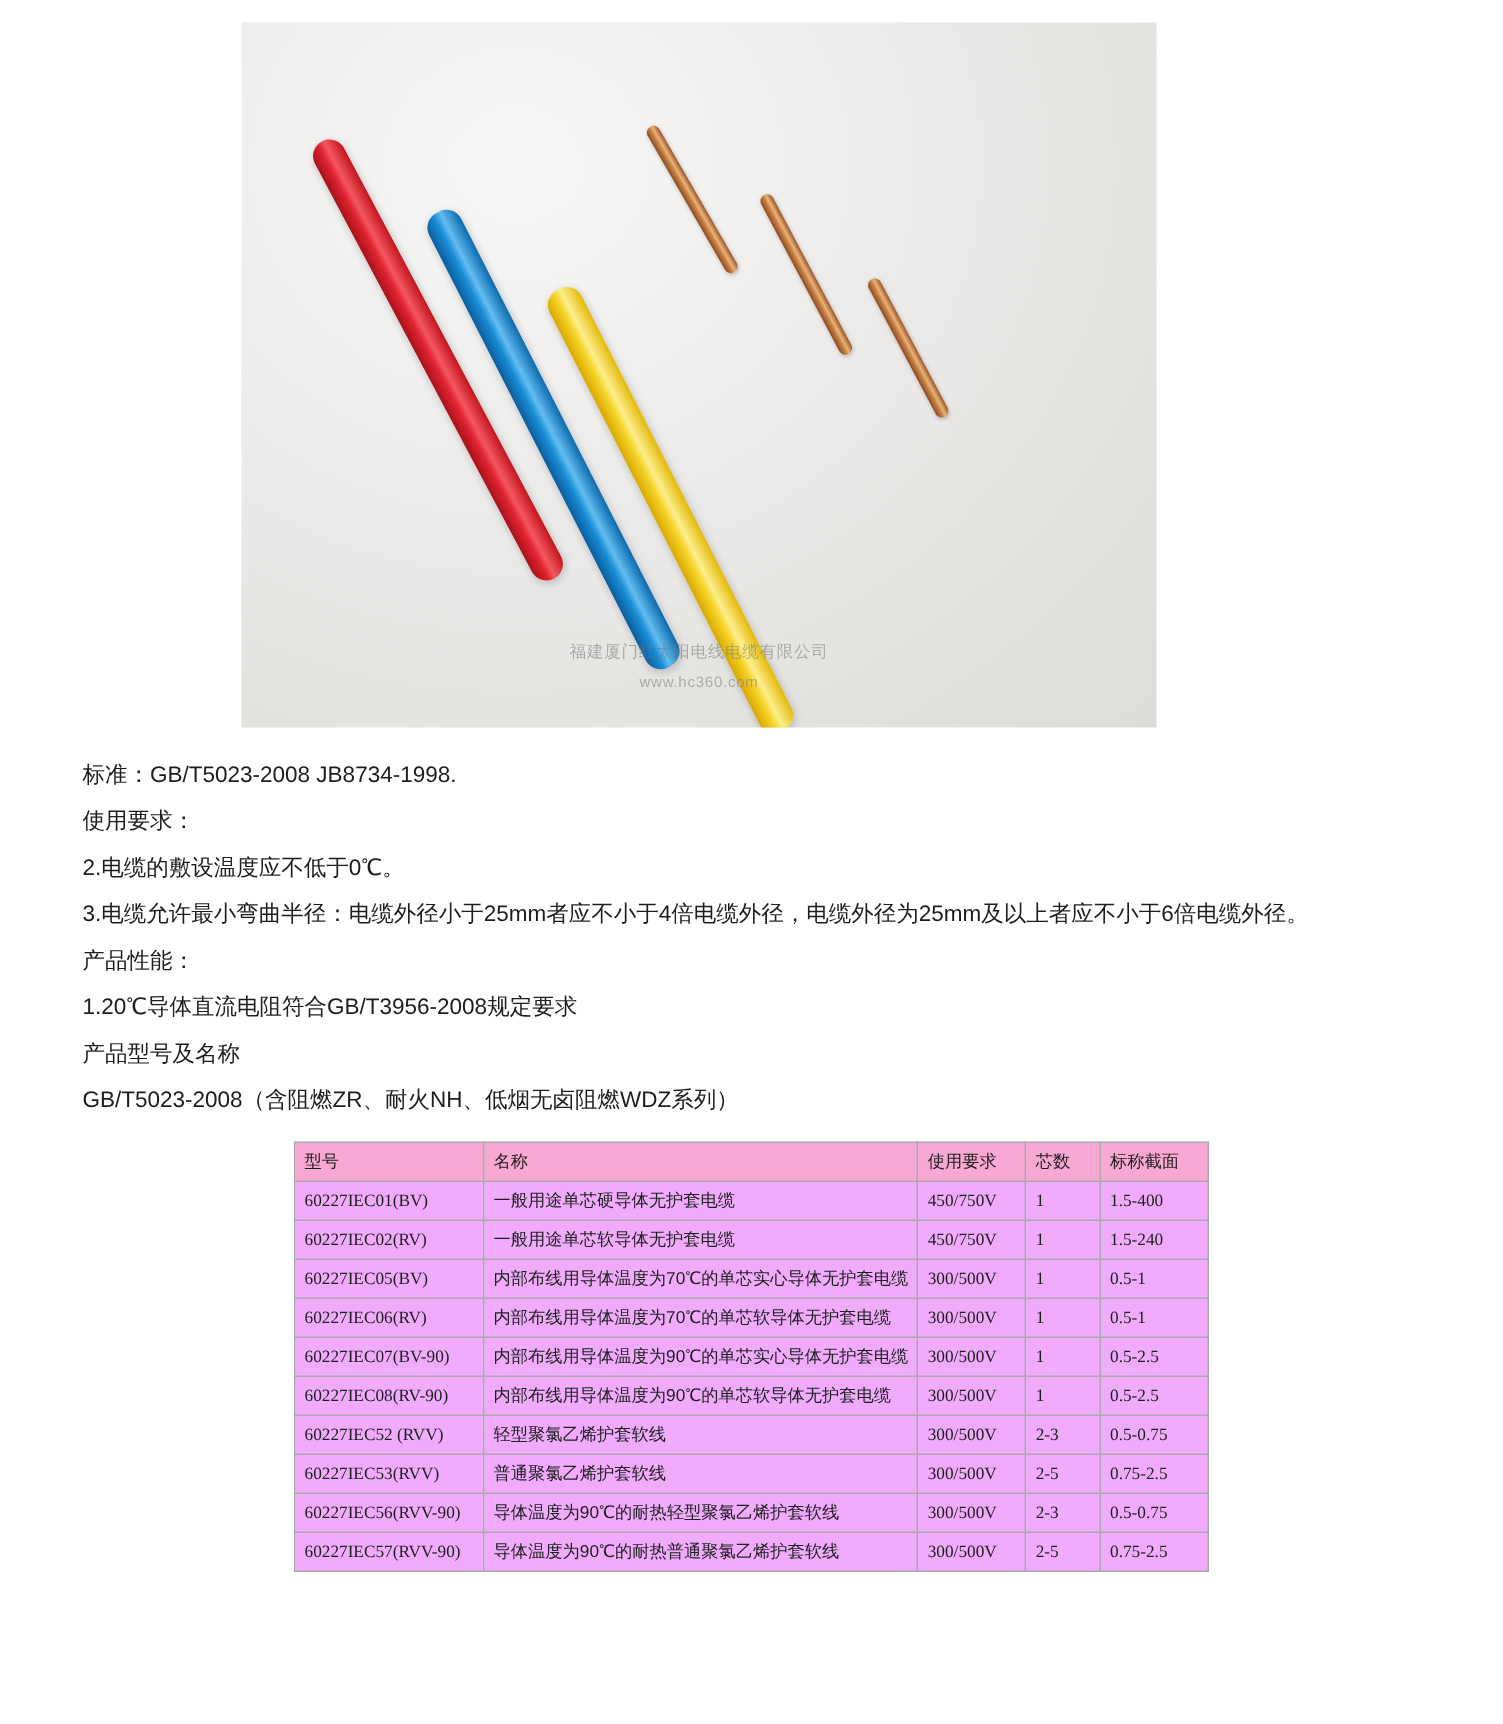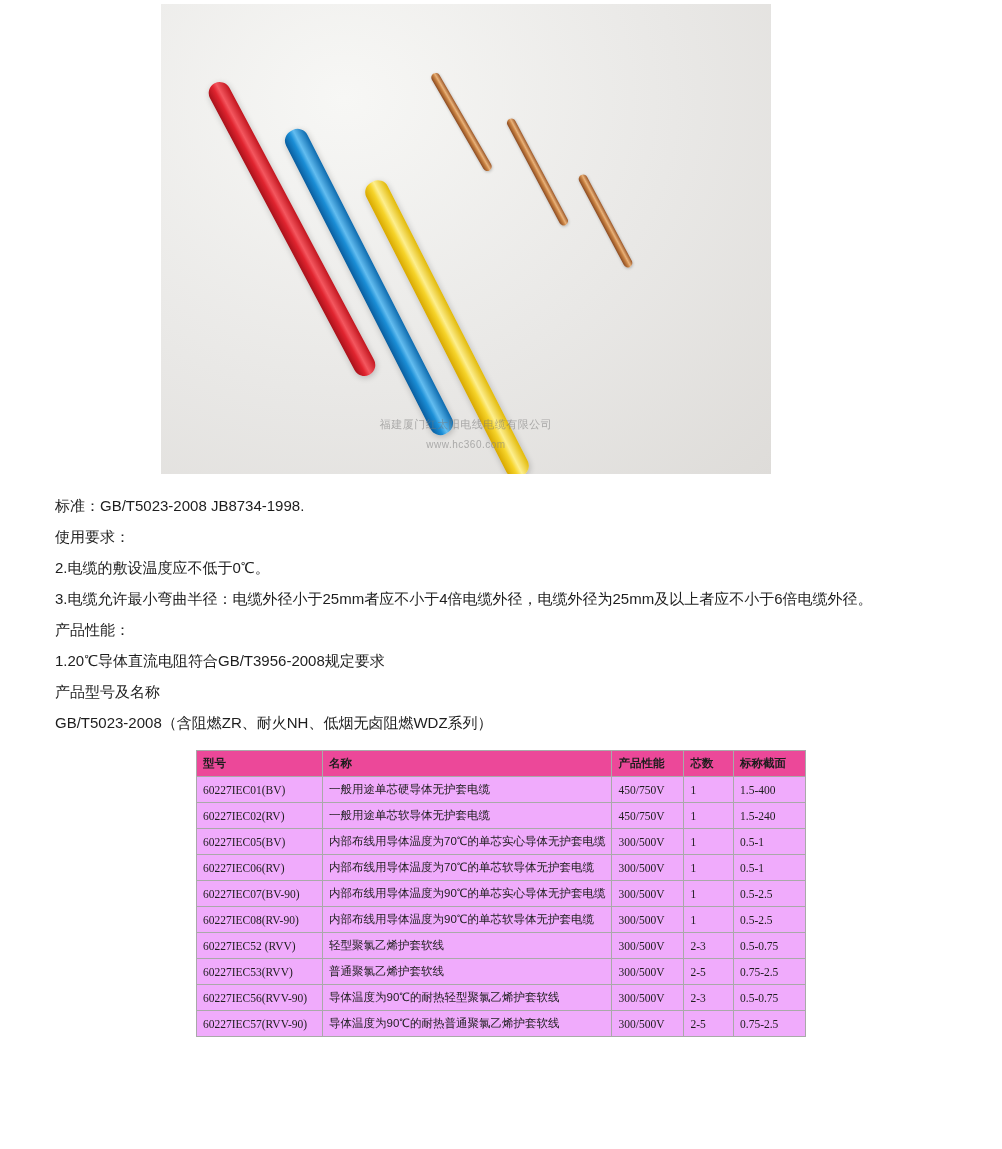--- a/index.html
+++ b/index.html
@@ -17,21 +17,21 @@
     position: relative;
     width: 1002px;
     min-height: 1149px;
     box-sizing: border-box;
   }
 
   
   .photo-wrap {
     width: 680px;
     margin: 0 auto 0 auto;
-    padding-top: 4px;
+    padding-top: 15px;
   }
   .photo {
     position: relative;
     width: 610px;
     height: 470px;
     background: #efeeec;
     overflow: hidden;
   }
   .photo .bg {
     position: absolute;
@@ -124,22 +124,22 @@
     font-family: "Liberation Serif", serif;
   }
   table.spec th,
   table.spec td {
     border: 1px solid #a9a9a9;
     padding: 5px 6px;
     text-align: left;
     white-space: nowrap;
   }
   table.spec thead th {
-    background: #ec4899;
-    font-weight: bold;
+    background: #f9a8d4;
+    font-weight: normal;
   }
   table.spec tbody tr { background: #f0abfc; }
   .c-model { width: 118px; }
   .c-name  { width: 268px; font-family: "Liberation Sans", sans-serif; font-size: 11.5px; }
   .c-volt  { width: 66px; }
   .c-cores { width: 44px; }
   .c-sect  { width: 66px; }
 </style>
 </head>
 <body>
@@ -175,21 +175,21 @@
     <p>产品型号及名称</p>
     <p>GB/T5023-2008（含阻燃ZR、耐火NH、低烟无卤阻燃WDZ系列）</p>
   </div>
 
   <div class="table-wrap">
     <table class="spec">
       <thead>
         <tr>
           <th class="c-model">型号</th>
           <th class="c-name">名称</th>
-          <th class="c-volt">产品性能</th>
+          <th class="c-volt">使用要求</th>
           <th class="c-cores">芯数</th>
           <th class="c-sect">标称截面</th>
         </tr>
       </thead>
       <tbody id="spec-body">
           <tr>
             <td class="c-model">60227IEC01(BV)</td>
             <td class="c-name">一般用途单芯硬导体无护套电缆</td>
             <td class="c-volt">450/750V</td>
             <td class="c-cores">1</td>

